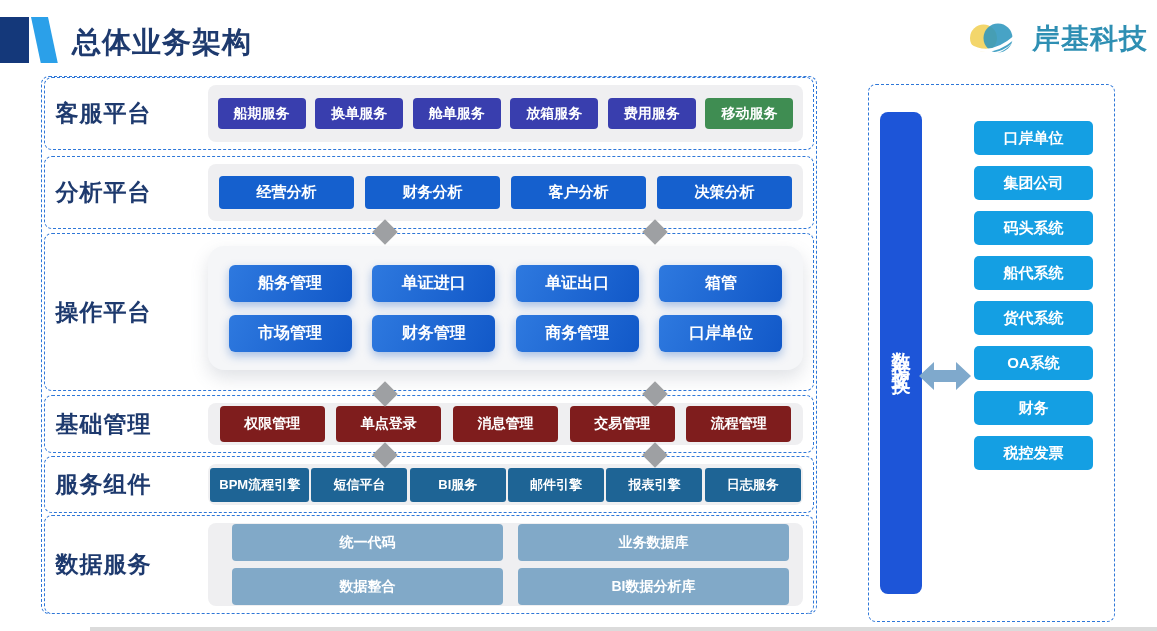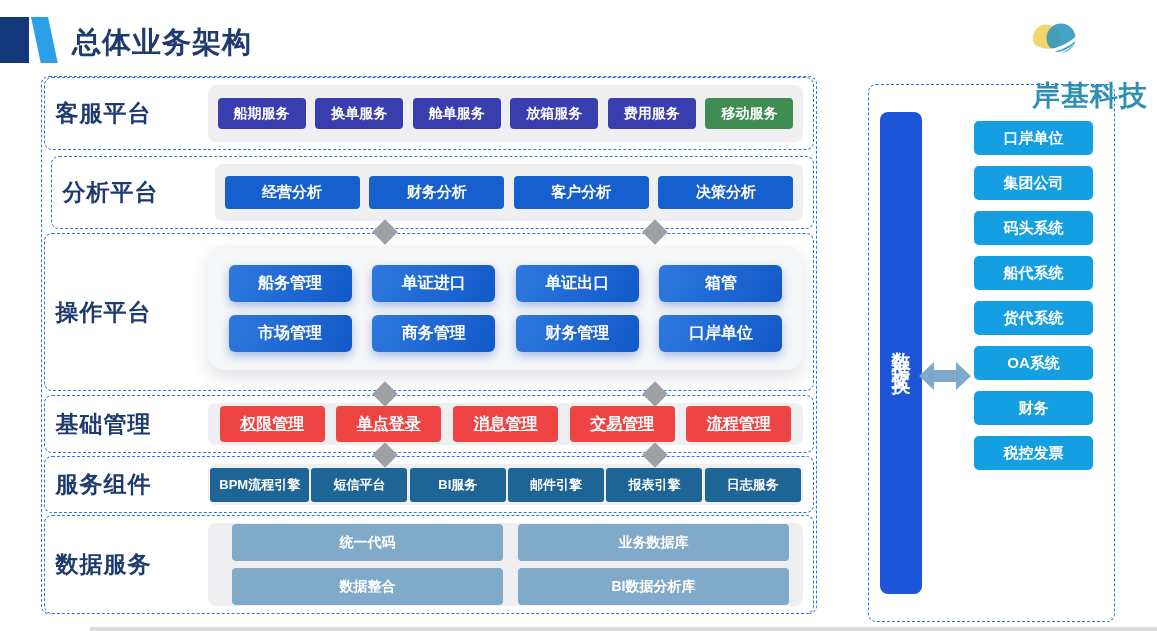--- a/index.html
+++ b/index.html
@@ -4,51 +4,51 @@
 <style>
   * { margin:0; padding:0; box-sizing:border-box; }
   html,body { width:1157px; height:631px; background:#ffffff; overflow:hidden;
               font-family:"Liberation Sans","DejaVu Sans",sans-serif; position:relative; }
 
   
   .accent-dark  { position:absolute; left:0;  top:17px; width:29px; height:46px; background:#14387A; }
   .accent-light { position:absolute; left:31px; top:17px; width:17px; height:46px; background:#2BA0E9;
                   transform:skewX(12deg); transform-origin:top left; }
   .page-title   { position:absolute; left:72px; top:23px; font-size:29px; font-weight:bold; color:#1E3A6E; letter-spacing:1px; }
-  .brand        { position:absolute; right:9px; top:18px; display:flex; align-items:flex-start; gap:17px;flex-direction:column; }
+  .brand        { position:absolute; right:9px; top:18px; display:flex; align-items:center; gap:17px; }
   .brand-text   { font-size:28px; font-weight:bold; color:#2E8FB3; letter-spacing:1px; }
 
   
   .left-wrap { position:absolute; left:41px; top:76px; width:776px; height:538px;
                border:1px dashed #2E77D8; border-radius:8px; }
   .row-box   { position:absolute; left:2px; right:2px; border:1px dashed #2E77D8; border-radius:8px;
                display:flex; align-items:stretch; background:#fff; }
   .r1 { top:0;     height:73px; }
-  .r2 { top:79px;  height:73px;margin-left:7px; }
+  .r2 { top:79px;  height:73px; }
   .r3 { top:156px; height:158px; }
   .r4 { top:318px; height:58px; }
   .r5 { top:379px; height:57px; }
   .r6 { top:438px; height:99px; }
   .row-label { width:163px; display:flex; align-items:center; justify-content:center;
                padding-right:46px; font-size:23px; font-weight:bold; color:#1E3A6E; letter-spacing:1px; }
   .chip-tray { flex:1; background:#EFEFF1; border-radius:8px; margin:7px 10px 7px 0;
                display:flex; align-items:center; justify-content:space-evenly; }
   .chip { color:#fff; font-weight:bold; display:flex; align-items:center; justify-content:center;
           white-space:nowrap; }
   .chip-indigo { width:88px;  height:31px; border-radius:4px; background:#393EAE; font-size:14px; }
   .chip-greendark { width:88px; height:31px; border-radius:4px; background:#3F8D52; font-size:14px; }
   .chip-blue   { width:135px; height:33px; border-radius:4px; background:#1560CE; font-size:15px; }
   .tray-ops  { background:#F5F6F8; border-radius:16px; margin:12px 10px 20px 0;
                box-shadow:0 8px 18px rgba(100,110,130,.20);
                display:grid; grid-template-columns:repeat(4,123px); justify-content:space-evenly;
                align-content:center; row-gap:13px; }
   .chip-grad { width:123px; height:37px; border-radius:6px; font-size:16px;
                background:linear-gradient(115deg,#2E79DF,#1158C8);
                box-shadow:0 4px 10px rgba(21,86,190,.35); }
-  .chip-green { width:105px; height:36px; border-radius:4px; background:#ef4444; font-size:16px;text-decoration:underline; }
+  .chip-green { width:105px; height:36px; border-radius:4px; background:#7f1d1d; font-size:14px; }
   .chip-steel { min-width:96px; padding:1px 9px; height:34px; border-radius:3px; background:#1E6495; font-size:13px; }
   .tray-data { display:grid; grid-template-columns:1fr 1fr; column-gap:15px; row-gap:7px;
                padding:0 14px 0 24px; align-content:center; }
   .chip-muted { width:auto; height:37px; border-radius:4px; background:#81A9C8; font-size:14px; }
 
   .diamond { position:absolute; width:18px; height:18px; background:#9EA0A3;
              transform:rotate(45deg); z-index:3; }
 
   
   .right-wrap { position:absolute; left:868px; top:84px; width:247px; height:538px;
@@ -107,22 +107,22 @@
   </div>
 
   <div class="row-box r3">
     <div class="row-label">操作平台</div>
     <div class="chip-tray tray-ops">
       <div class="chip chip-grad">船务管理</div>
       <div class="chip chip-grad">单证进口</div>
       <div class="chip chip-grad">单证出口</div>
       <div class="chip chip-grad">箱管</div>
       <div class="chip chip-grad">市场管理</div>
+      <div class="chip chip-grad">财务管理</div>
       <div class="chip chip-grad">商务管理</div>
-      <div class="chip chip-grad">财务管理</div>
       <div class="chip chip-grad">口岸单位</div>
     </div>
   </div>
 
   <div class="row-box r4">
     <div class="row-label">基础管理</div>
     <div class="chip-tray">
       <div class="chip chip-green">权限管理</div>
       <div class="chip chip-green">单点登录</div>
       <div class="chip chip-green">消息管理</div>

